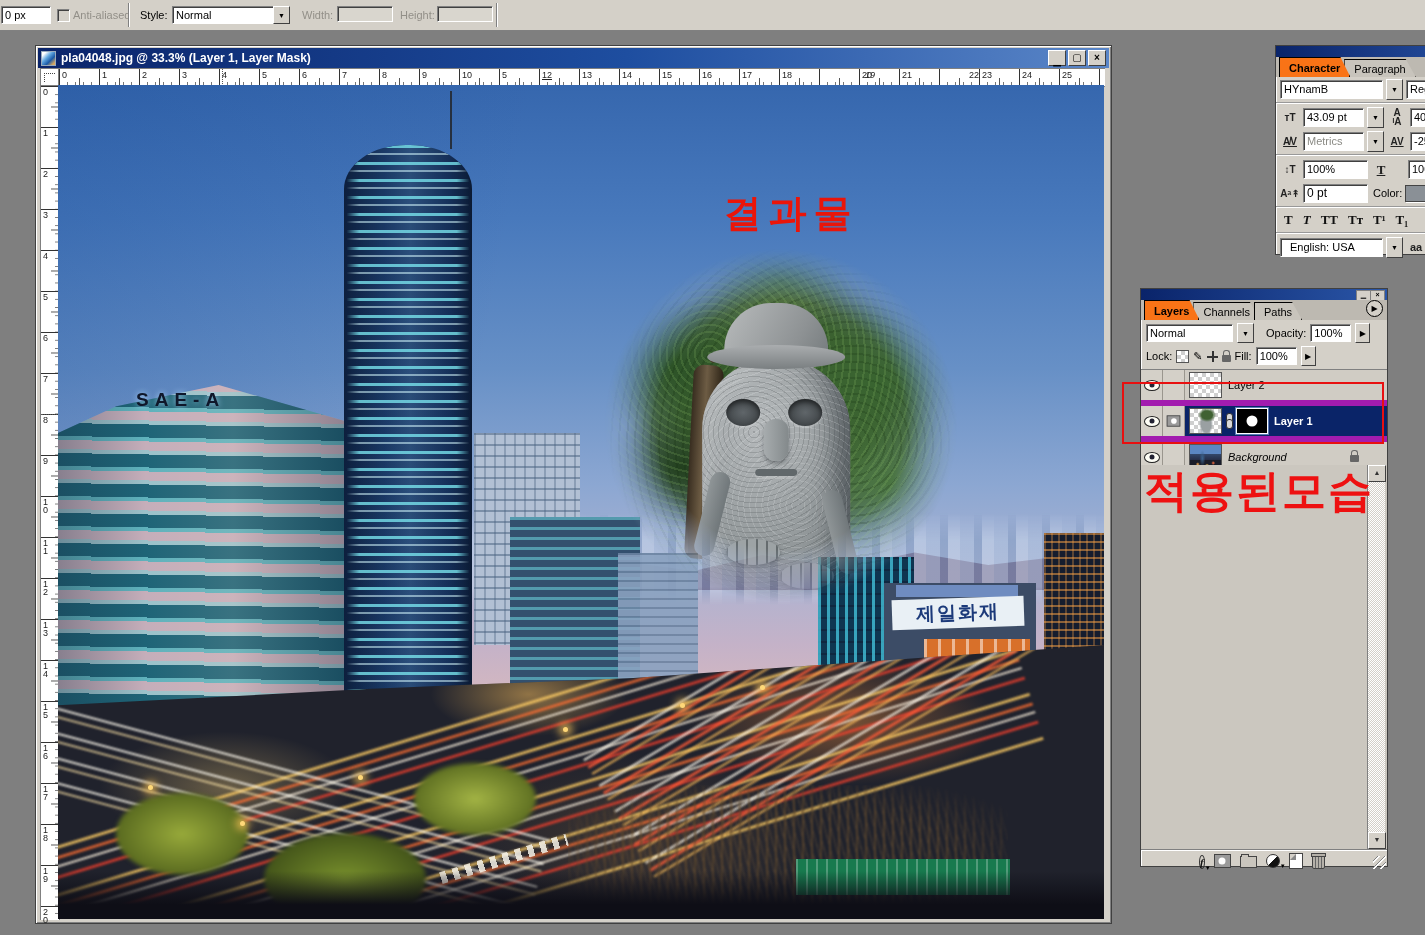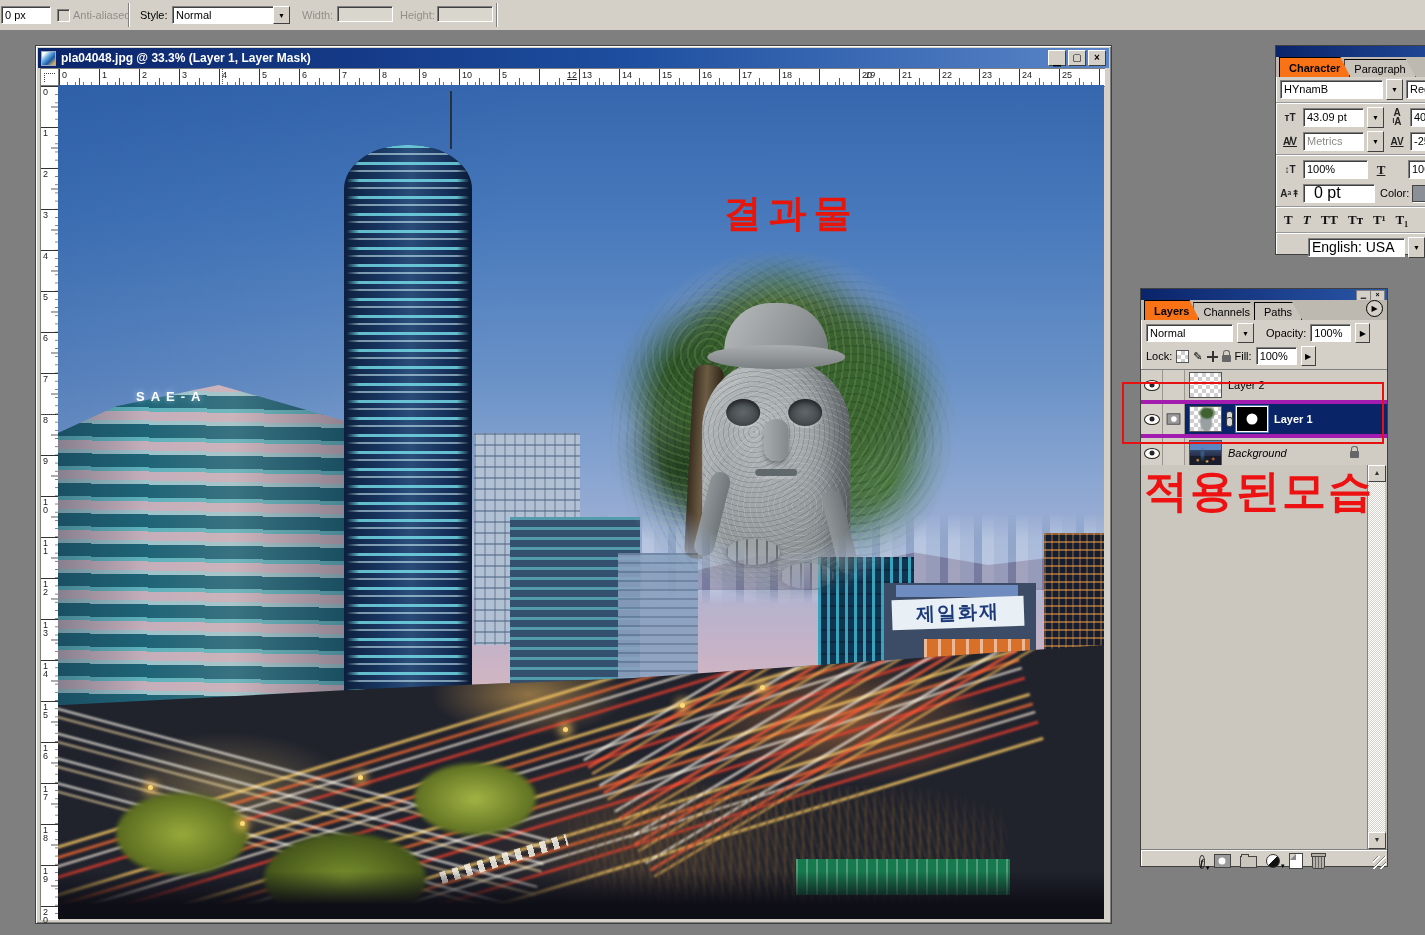--- a/index.html
+++ b/index.html
@@ -71,21 +71,21 @@
      -webkit-mask:linear-gradient(180deg,transparent,black 30%,black 80%,transparent);
      mask:linear-gradient(180deg,transparent,black 30%,black 80%,transparent);}
   .bldg{position:absolute;}
   .bldg-left-edge{left:0;top:360px;width:58px;height:474px;background:#1d3550;
      background-image:repeating-linear-gradient(180deg,rgba(90,220,230,.5) 0 3px,transparent 3px 12px),
                       repeating-linear-gradient(90deg,rgba(120,230,240,.25) 0 2px,transparent 2px 8px);}
   .bldg-saea{left:0;top:300px;width:292px;height:534px;
      clip-path:polygon(0 9%,20% 4%,55% 0,100% 7%,100% 100%,0 100%);
      background:repeating-linear-gradient(181deg,#c5aeba 0 9px,#9cc2ca 9px 13px,#1e6477 13px 26px,#5fb2bc 26px 30px);}
   .saea-shade{position:absolute;inset:0;background:linear-gradient(90deg,rgba(20,40,60,.35),transparent 30%,rgba(255,220,200,.12) 60%,rgba(10,20,40,.3));}
-  .saea-sign{left:78px;top:304px;font-size:13px;font-weight:bold;color:#ffffff;letter-spacing:6px;text-shadow:0 0 6px rgba(180,220,255,.9);}
+  .saea-sign{left:78px;top:304px;font-size:19px;font-weight:bold;color:#0f172a;letter-spacing:6px;text-shadow:0 0 6px rgba(180,220,255,.9);}
   .tower{left:286px;top:60px;width:128px;height:774px;border-radius:62px 62px 0 0/44px 44px 0 0;
      background:linear-gradient(90deg,#0d1f3d,#1c3b68 32%,#2e527f 52%,#16305a 82%,#0b1a33);}
   .tower-bands{position:absolute;inset:0;border-radius:inherit;background:
      repeating-linear-gradient(180deg,rgba(120,225,235,.8) 0 3px,rgba(25,60,100,.1) 3px 8px,rgba(210,245,250,.55) 8px 10px,rgba(15,40,75,.12) 10px 17px);
      -webkit-mask:linear-gradient(90deg,transparent 2%,black 12%,black 88%,transparent 98%);
      mask:linear-gradient(90deg,transparent 2%,black 12%,black 88%,transparent 98%);}
   .antenna{left:392px;top:6px;width:2px;height:58px;background:#26303f;}
   .bldg-mid1{left:416px;top:348px;width:106px;height:212px;background:#b2c0d4;
      background-image:repeating-linear-gradient(180deg,rgba(70,95,125,.5) 0 2px,transparent 2px 11px),
                       repeating-linear-gradient(90deg,rgba(70,95,125,.35) 0 2px,transparent 2px 10px);}
@@ -201,21 +201,21 @@
   .char-palette{left:1275px;top:45px;width:224px;height:208px;}
   .crow{position:relative;height:24px;display:flex;align-items:center;padding:0 4px;gap:3px;}
   .cicon{font-size:10px;font-weight:bold;color:#222;width:20px;text-align:center;line-height:9px;}
   .cfield{height:17px;display:flex;align-items:center;}
   .csep{border-top:1px solid #999;border-bottom:1px solid #fff;margin:1px 0;}
   .tbtns{display:flex;gap:10px;padding:3px 8px;font-family:"Liberation Serif",serif;font-weight:bold;font-size:13px;color:#111;}
   .swatch{width:30px;height:15px;background:#8a9096;border:1px solid #444;box-shadow:1px 1px 0 #fff;}
   .layers-palette{left:1140px;top:288px;width:246px;height:577px;}
   .lrow-ctl{display:flex;align-items:center;padding:3px 5px;gap:4px;}
   .layer-list{position:relative;border-top:1px solid #808080;border-bottom:1px solid #404040;background:#c8c4bc;height:94px;}
-  .layer-row{position:relative;height:30px;border-bottom:4px solid #a21caf;display:flex;align-items:center;background:#d0ccc4;}
+  .layer-row{position:relative;height:30px;border-bottom:6px solid #a21caf;display:flex;align-items:center;background:#d0ccc4;}
   .layer-row.selected{background:#0a2468;color:#fff;}
   .eye-cell{width:21px;height:100%;border-right:1px solid #9a968e;display:flex;align-items:center;justify-content:center;background:#d4d0c8;}
   .ind-cell{width:21px;height:100%;border-right:1px solid #9a968e;display:flex;align-items:center;justify-content:center;background:#d4d0c8;}
   .eye{width:14px;height:9px;border:1px solid #222;border-radius:50%;background:#fdfdf5;position:relative;}
   .eye::after{content:"";position:absolute;left:50%;top:50%;transform:translate(-50%,-50%);width:5px;height:5px;border-radius:50%;background:#223;}
   .checker{background-color:#fff;background-image:
      linear-gradient(45deg,#cfcfcf 25%,transparent 25%,transparent 75%,#cfcfcf 75%),
      linear-gradient(45deg,#cfcfcf 25%,transparent 25%,transparent 75%,#cfcfcf 75%);
      background-size:8px 8px;background-position:0 0,4px 4px;}
   .thumb{width:31px;height:24px;border:1px solid #555;margin-left:4px;position:relative;flex:none;}
@@ -313,31 +313,31 @@
       <span class="rn" style="left: 83px;">2</span>
       <span class="rn" style="left: 123px;">3</span>
       <span class="rn" style="left: 163px;">4</span>
       <span class="rn" style="left: 203px;">5</span>
       <span class="rn" style="left: 243px;">6</span>
       <span class="rn" style="left: 283px;">7</span>
       <span class="rn" style="left: 323px;">8</span>
       <span class="rn" style="left: 363px;">9</span>
       <span class="rn" style="left: 403px;">10</span>
       <span class="rn" style="left: 443px;">5</span>
-      <span class="rn" style="left: 508px; text-decoration: underline;">12</span>
+      <span class="rn" style="left: 483px; text-decoration: underline;">12</span>
       <span class="rn" style="left: 523px;">13</span>
       <span class="rn" style="left: 563px;">14</span>
       <span class="rn" style="left: 603px;">15</span>
       <span class="rn" style="left: 643px;">16</span>
       <span class="rn" style="left: 683px;">17</span>
       <span class="rn" style="left: 723px;">18</span>
       <span class="rn" style="left: 806px; font-style: italic;">19</span>
       <span class="rn" style="left: 803px;">20</span>
       <span class="rn" style="left: 843px;">21</span>
-      <span class="rn" style="left: 883px;">22</span>
+      <span class="rn" style="left: 910px;">22</span>
       <span class="rn" style="left: 923px;">23</span>
       <span class="rn" style="left: 963px;">24</span>
       <span class="rn" style="left: 1003px;">25</span>
     </div>
   <div class="v-ruler">
       <span class="v-marker" style="top:328px;"></span>
       <span class="rn v" style="top: 2px;">0</span>
       <span class="rn v" style="top: 43px;">1</span>
       <span class="rn v" style="top: 84px;">2</span>
       <span class="rn v" style="top: 125px;">3</span>
@@ -483,38 +483,38 @@
     <div class="inset cfield" style="width:60px;padding-left:3px;font-size:11px;">
         <span>100%</span>
       </div>
     <span class="cicon" style="font-family:'Liberation Serif',serif;font-size:13px;text-decoration:underline;">T</span>
     <div class="inset cfield" style="width:40px;padding-left:3px;font-size:11px;margin-left:14px;">
         <span>100</span>
       </div>
   </div>
   <div class="crow">
     <span class="cicon">Aᵃ↟</span>
-    <div class="inset cfield" style="width:60px;padding-left:10px;font-size:16px;text-align:center;">
+    <div class="inset cfield" style="width:60px;padding-left:3px;font-size:12px;text-align:center;">
         <span>0 pt</span>
       </div>
     <span class="lbl" style="margin-left:2px;">Color:</span>
     <div class="swatch"></div>
   </div>
   <div class="csep"></div>
   <div class="tbtns">
     <span>T</span>
     <span style="font-style:italic;">T</span>
     <span>TT</span>
     <span>Tᴛ</span>
     <span>T¹</span>
     <span>T₁</span>
   </div>
   <div class="csep"></div>
   <div class="crow">
-    <div class="inset cfield" style="width:92px;padding-left:3px;font-size:14px;margin-left:28px;">
+    <div class="inset cfield" style="width:92px;padding-left:9px;font-size:11px;">
         <span>English: USA</span>
       </div>
     <div class="dd-btn" style="height:19px;">▼</div>
     <span class="cicon" style="font-size:11px;">aa</span>
     <div class="inset cfield" style="width:32px;padding-left:3px;font-size:11px;"></div>
   </div>
 </div>
 
 <div class="abs palette layers-palette">
   <div class="pal-title">

